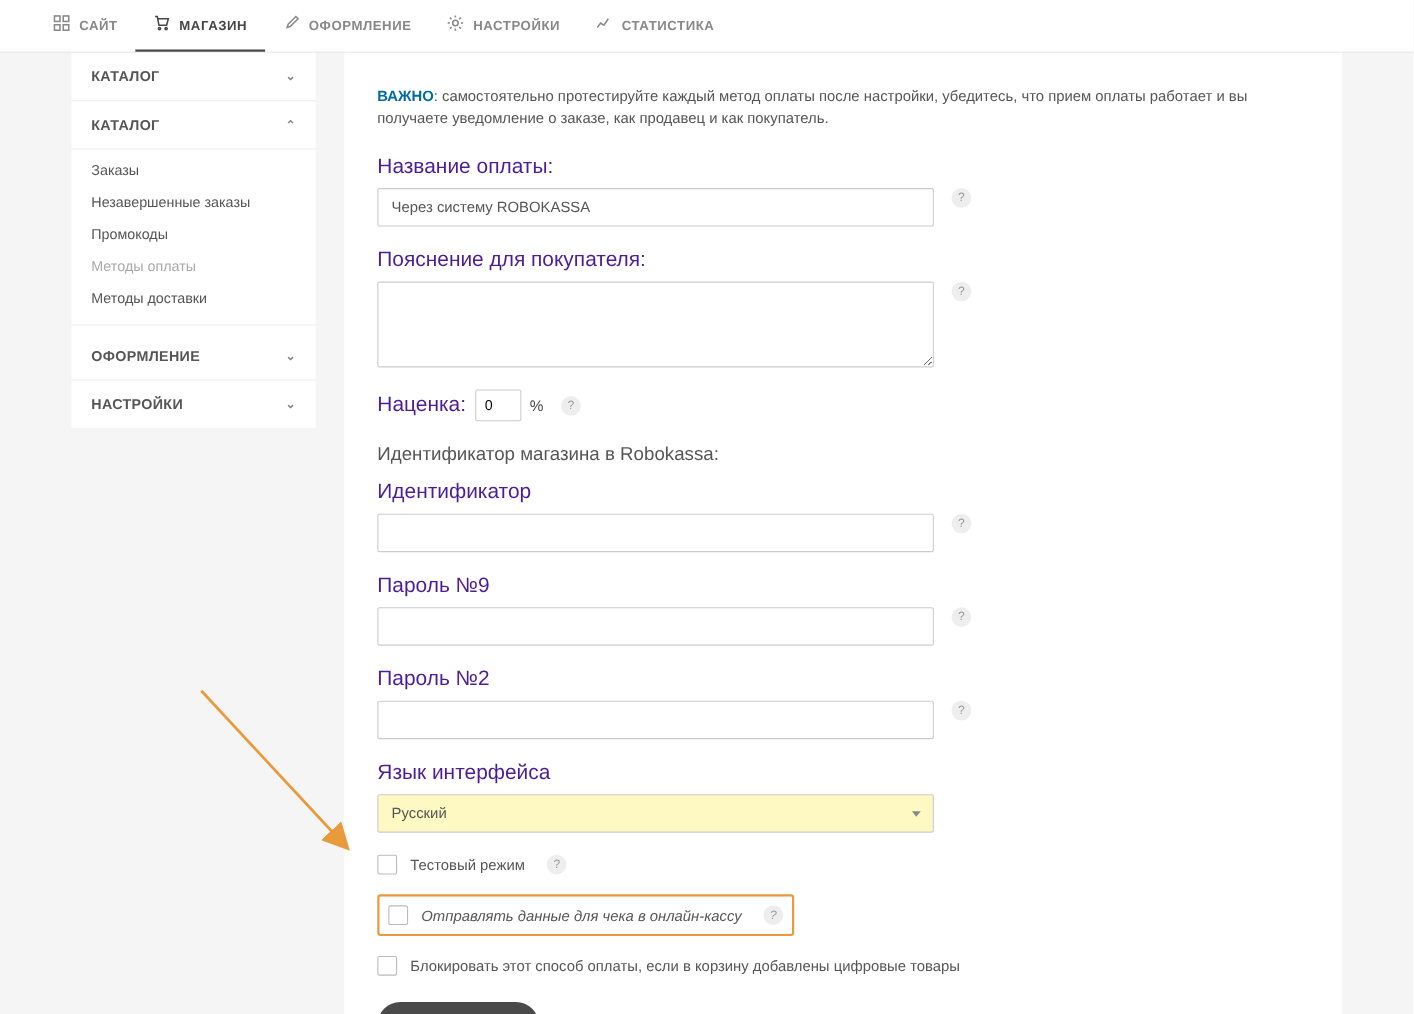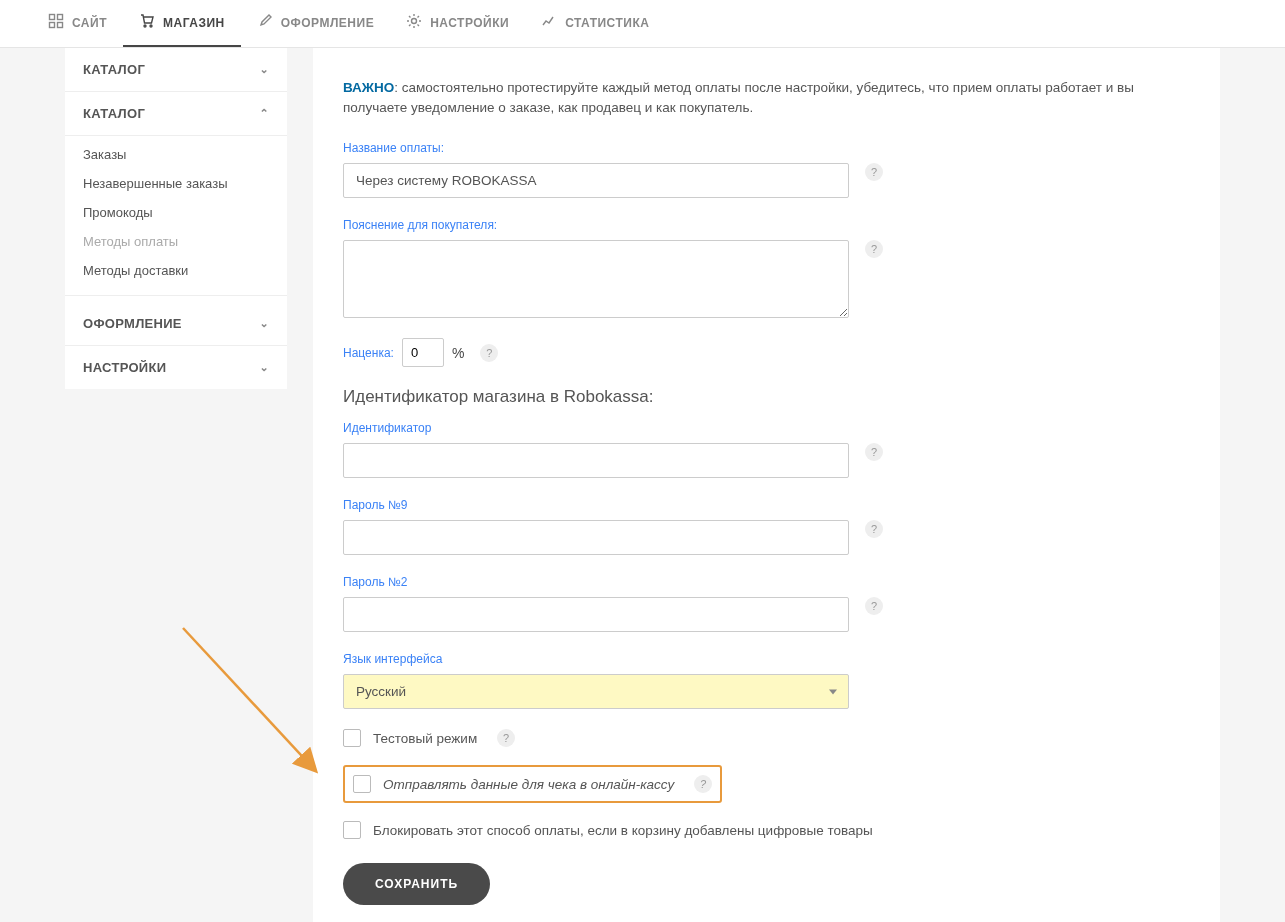--- a/index.html
+++ b/index.html
@@ -84,22 +84,22 @@
     }
     .important {
       font-size: 13.5px;
       color: #555;
       line-height: 1.45;
       margin-bottom: 24px;
     }
     .important b { font-weight: 700; color: #0369a1; }
     .field-row { margin-bottom: 20px; }
     .field-label {
-      font-size: 12px;
-      color: #3b82f6;
+      font-size: 19px;
+      color: #4c1d95;
       margin-bottom: 8px;
       display: block;
     }
     .text-input, .select-input, .textarea-input {
       width: 506px;
       padding: 9px 12px;
       border: 1px solid #ccc;
       border-radius: 2px;
       font-size: 13.5px;
       color: #555;

